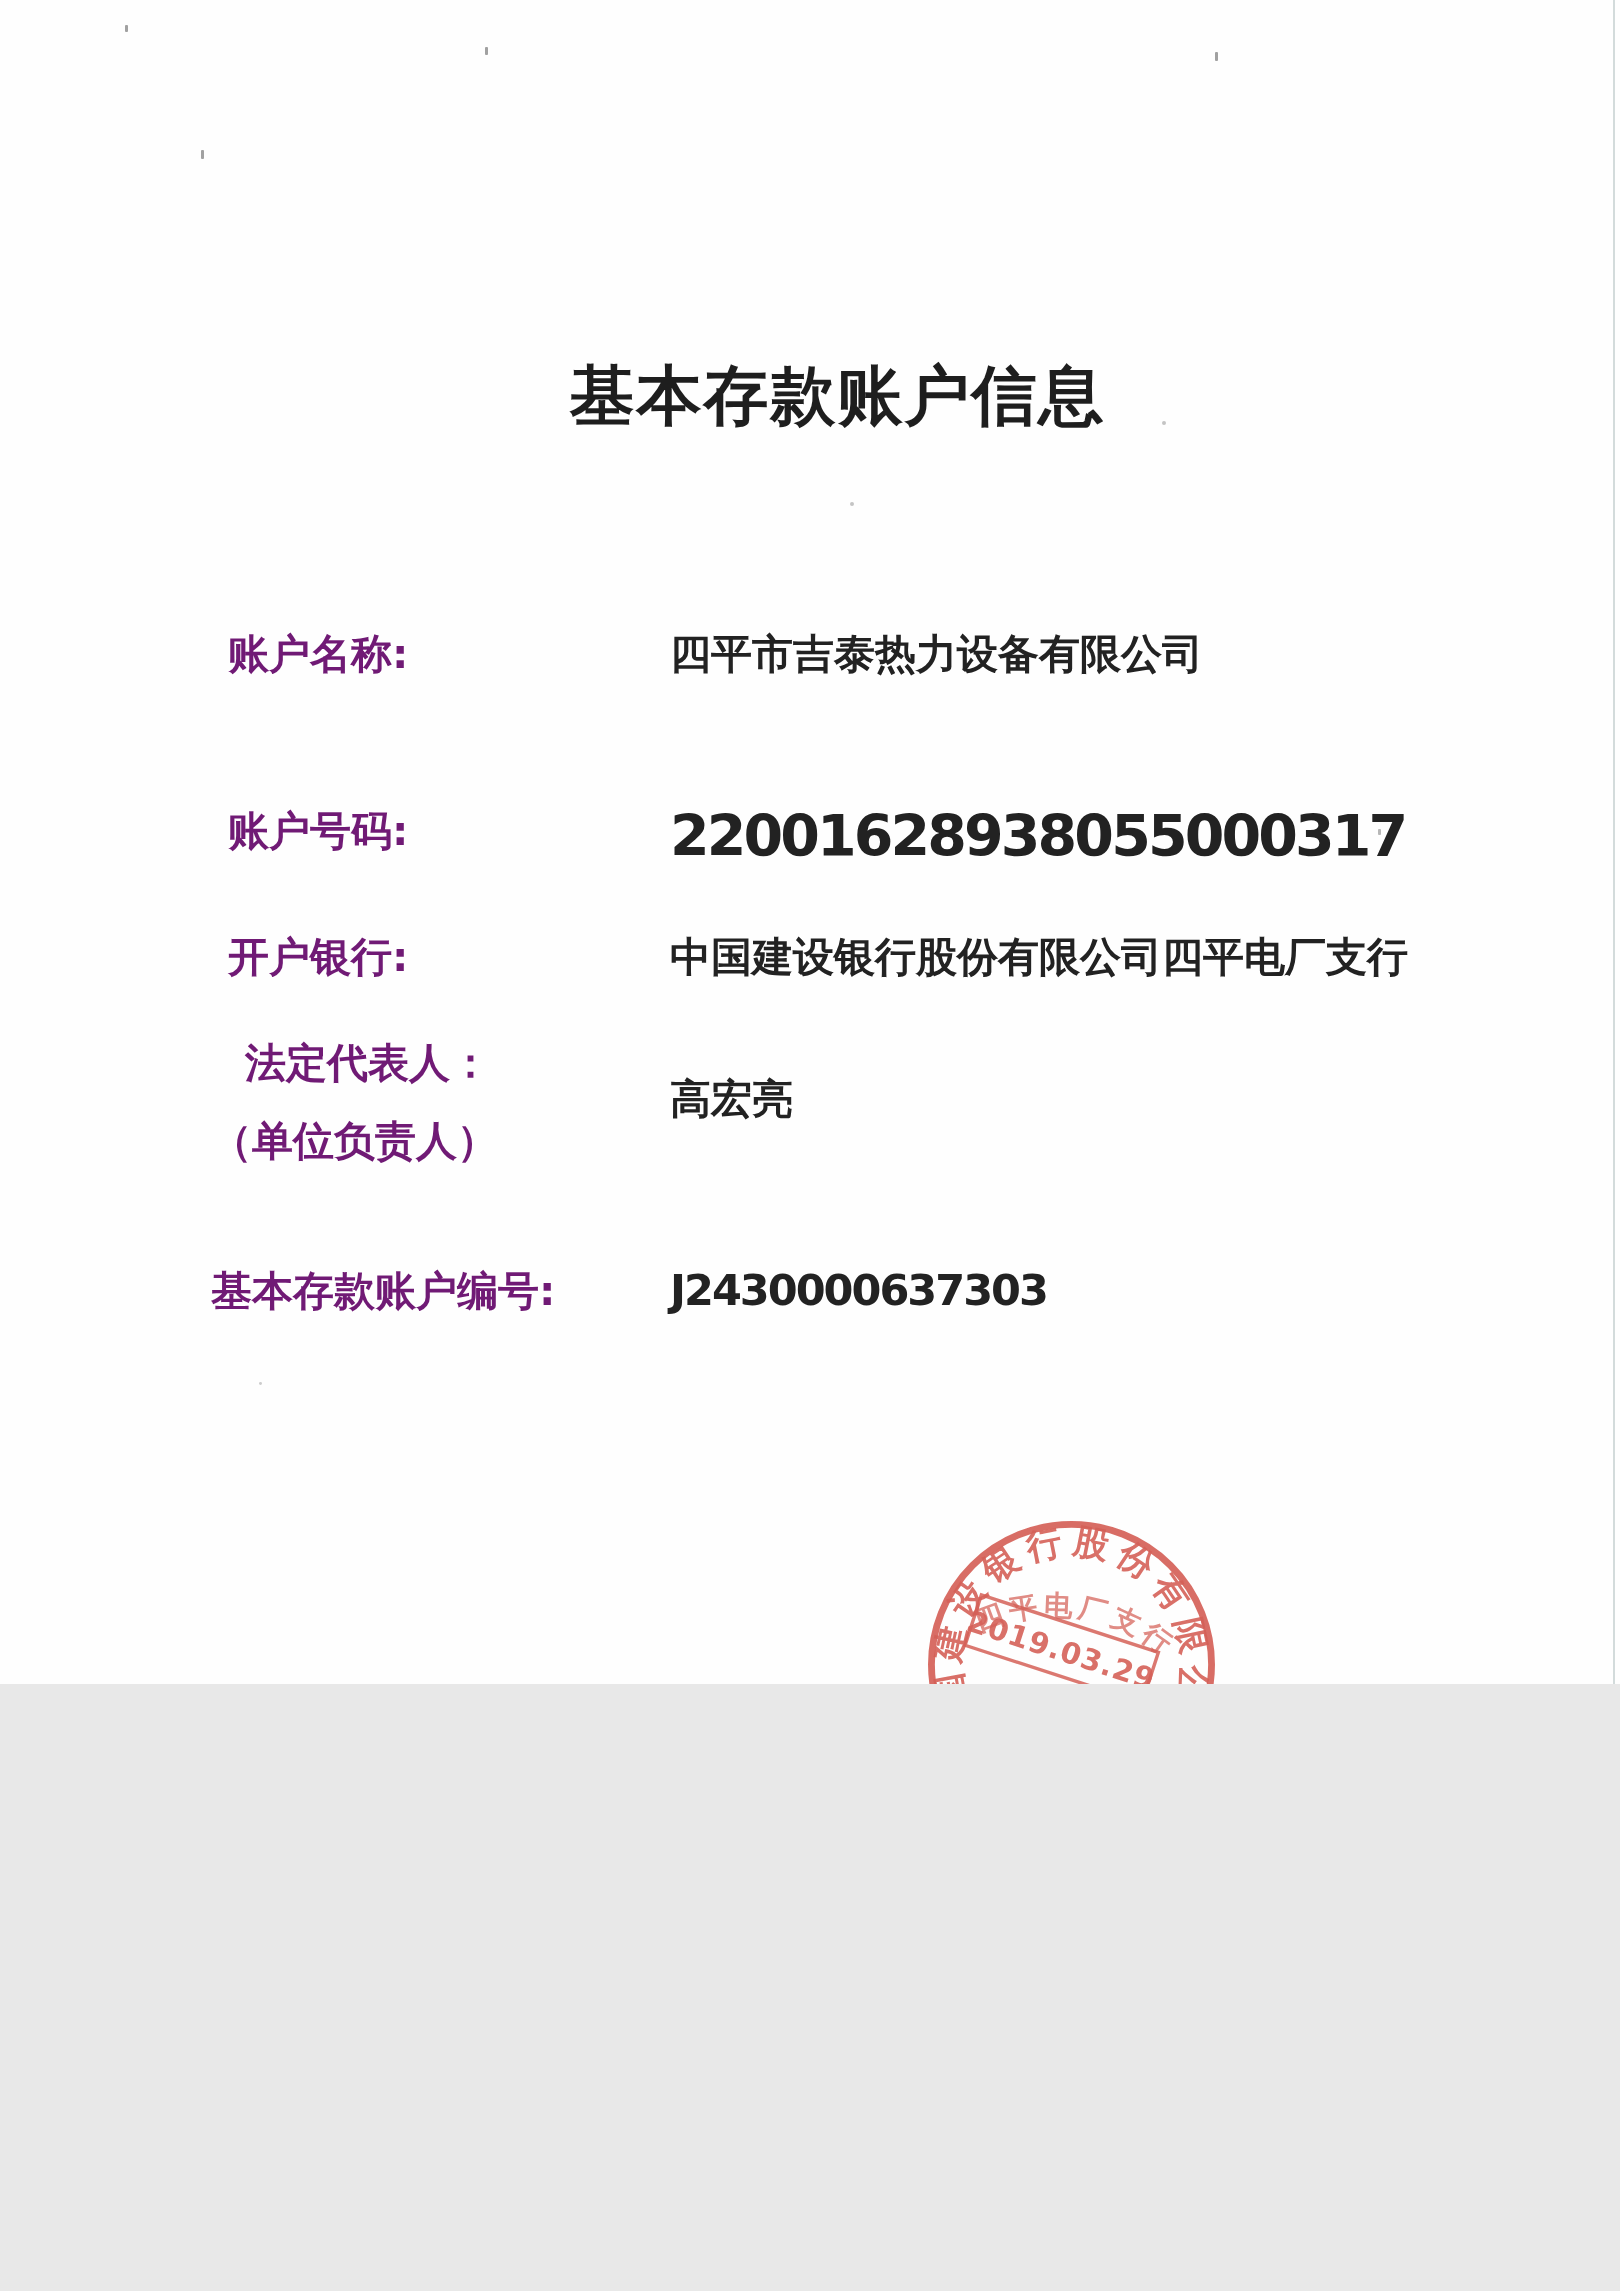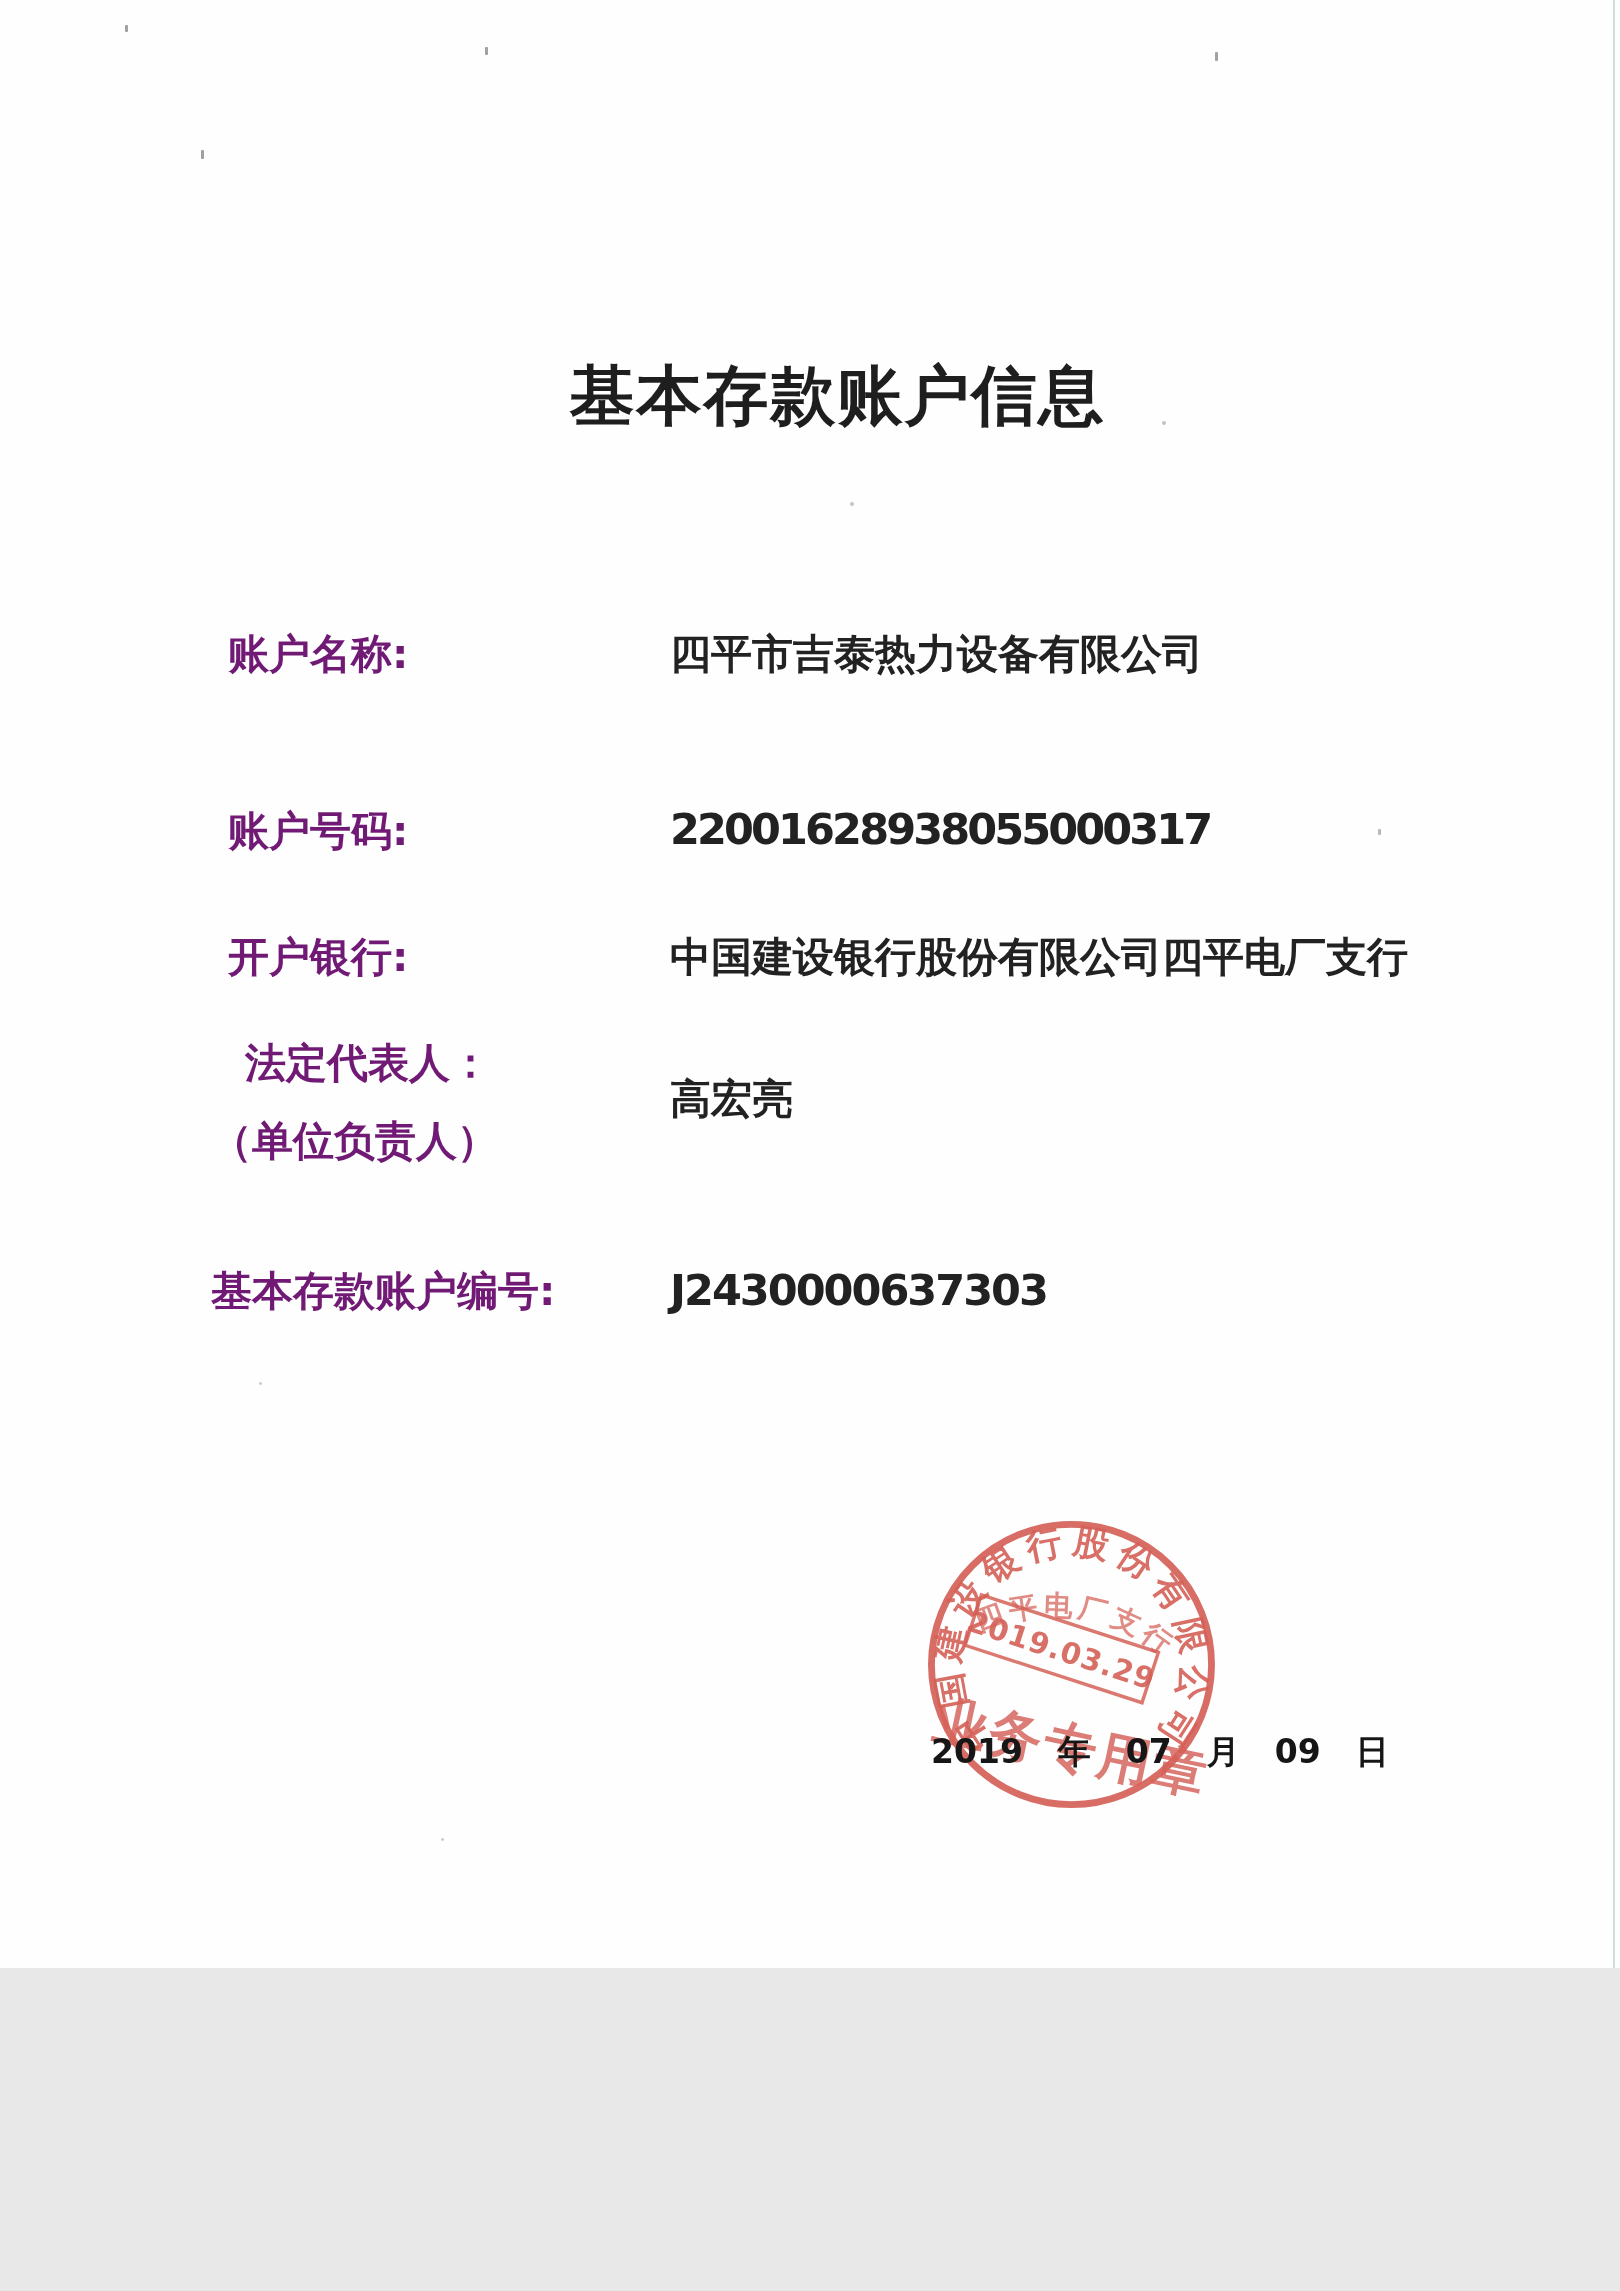--- a/index.html
+++ b/index.html
@@ -1,19 +1,19 @@
 <!DOCTYPE html>
 <html><head>
 <meta charset="utf-8">
 <style>
   html, body { margin: 0; padding: 0; background: #e8e8e8; }
   .page {
     position: relative;
     width: 1620px;
-    height: 1968px;
+    height: 1684px;
     margin: 0 auto;
     background: #fefefe;
     overflow: hidden;
     font-family: "DejaVu Sans", sans-serif;
     color: #232323;
   }
 
   
   .doc-title {
     position: absolute;
@@ -44,21 +44,21 @@
     font-size: 41px;
     font-weight: 700;
     line-height: 1;
     color: #222;
     white-space: nowrap;
     text-align: right;
   }
   .lbl-1 { left: 228px; top: 634px; }
   .val-1 { top: 634px; }
   .lbl-2 { left: 228px; top: 811px; }
-  .val-2 { top: 808px; font-size: 43px; letter-spacing: -2.9px; }
+  .val-2 { top: 808px; font-size: 57px; letter-spacing: -2.9px; }
   .lbl-3 { left: 228px; top: 937px; }
   .val-3 { top: 937px; }
   .lbl-4a { left: 245px; top: 1043px; }
   .lbl-4b { left: 211px; top: 1109px; margin-top: 12px; }
   .val-4 { top: 1079px; }
   .lbl-5 { left: 211px; top: 1271px; }
   .val-5 { top: 1269px; font-size: 43px; letter-spacing: -2px; }
 
   
   .issue-date {

